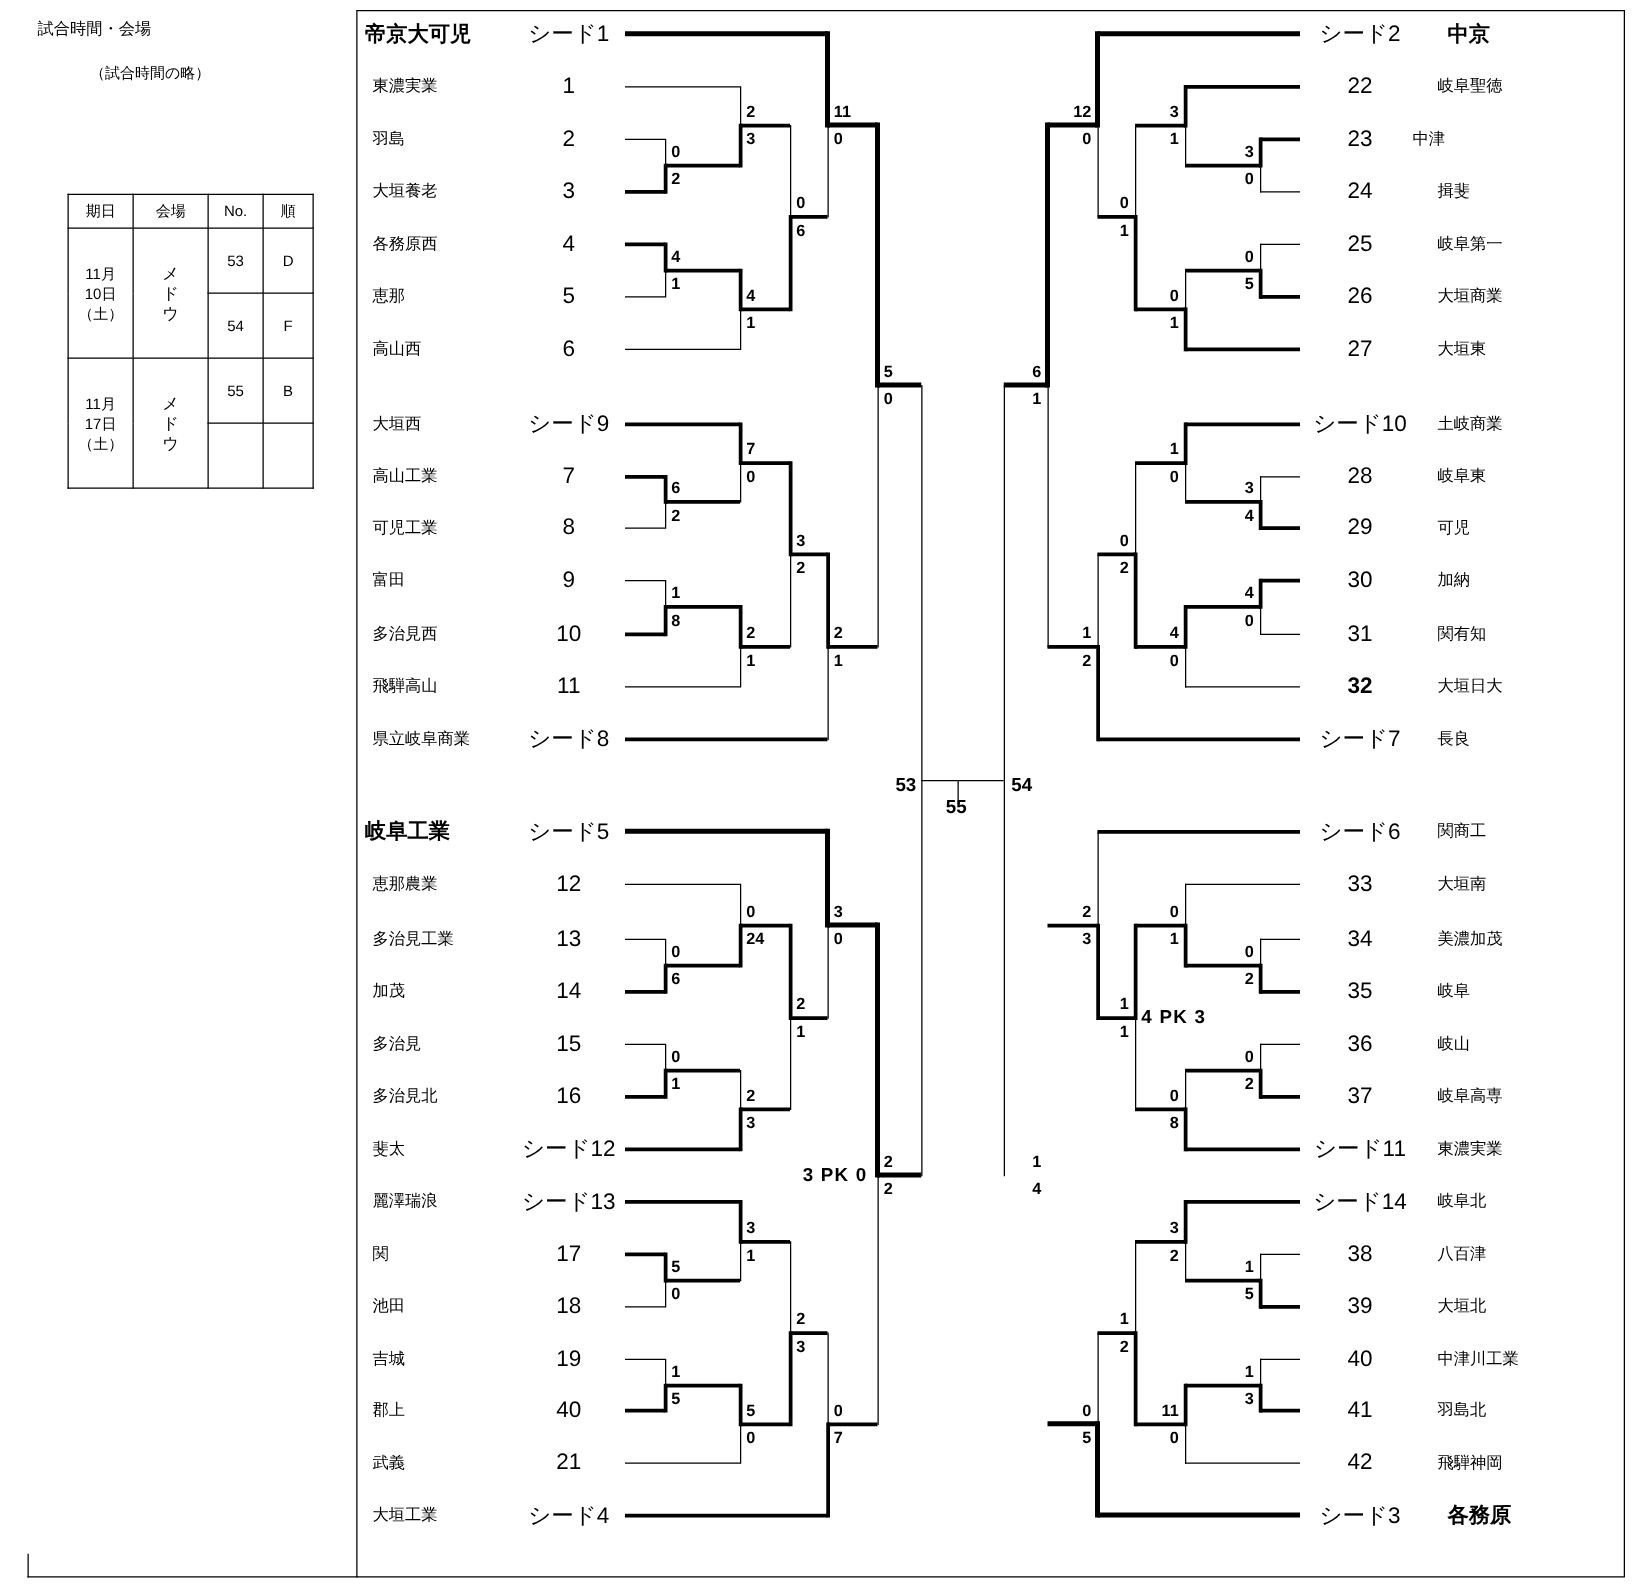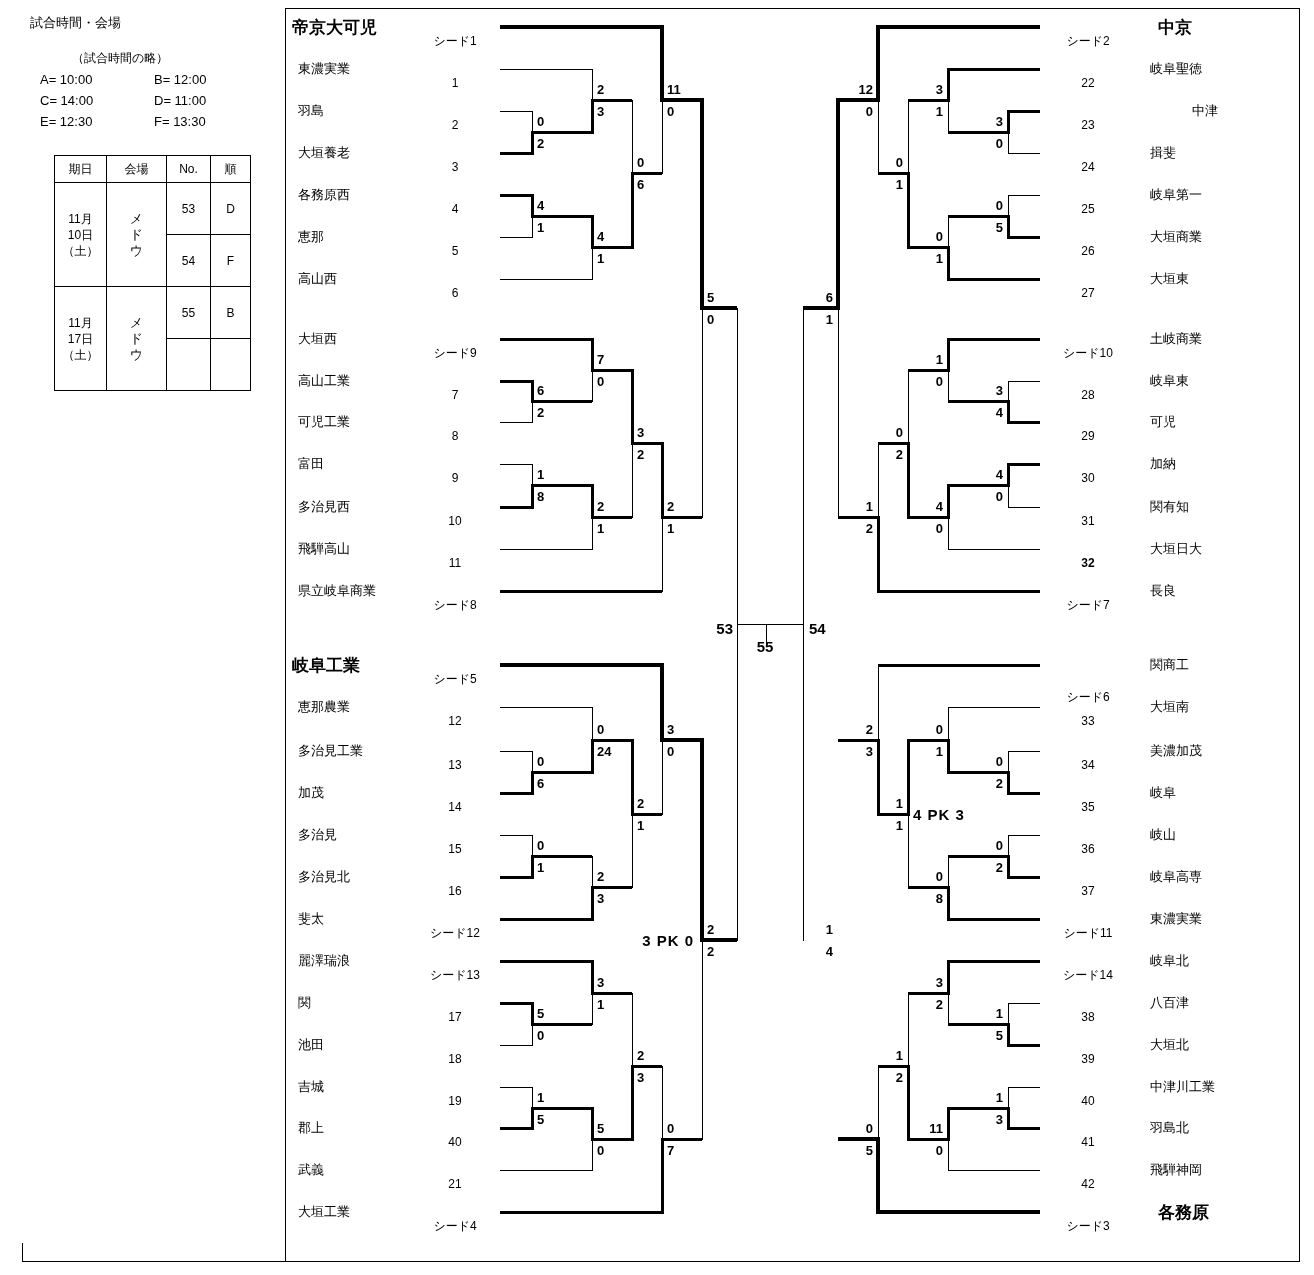--- a/index.html
+++ b/index.html
@@ -23,41 +23,33 @@
   .venue-v { width:14px; margin:0 auto; word-break:break-all; line-height:16px; font-size:13px; }
 
   
   .bracket-box { position:absolute; left:285px; top:8px; width:1015px; height:1254px; border:1px solid #000; }
   .bottom-rule { position:absolute; left:22px; top:1261px; width:264px; height:1px; background:#000; }
   .left-tick { position:absolute; left:22px; top:1243px; width:1px; height:19px; background:#000; }
   .bracket-layer { position:absolute; left:0; top:0; width:1314px; height:987px; }
   .bl { position:absolute; background:#000; }
   .team-name { position:absolute; font-size:13px; white-space:nowrap; transform:translateY(-50%); }
   .team-name.bold { font-size:17px; font-weight:bold; }
-  .team-label { position:absolute; font-size:12px; text-align:center; white-space:nowrap; transform:translateY(-50%);margin-top:14px; }
+  .team-label { position:absolute; font-size:18px; text-align:center; white-space:nowrap; transform:translateY(-50%); }
   .score { position:absolute; font-size:13px; font-weight:bold; white-space:nowrap; transform:translateY(-50%); }
   .match-no { position:absolute; font-size:15px; font-weight:bold; transform:translateY(-50%); }
   .pk { position:absolute; font-size:15px; font-weight:bold; letter-spacing:1px; white-space:nowrap; transform:translateY(-50%); }
 </style>
 </head>
 <body>
 
 <div class="canvas">
 
   <div class="schedule-panel">
     <div class="sch-title">試合時間・会場</div>
     <div class="sch-subtitle">（試合時間の略）</div>
-    <div class="time-codes">
-      <span>A= 10:00</span>
-      <span>B= 12:00</span>
-      <span>C= 14:00</span>
-      <span>D= 11:00</span>
-      <span>E= 12:30</span>
-      <span>F= 13:30</span>
-    </div>
     <table class="sch-table">
       <colgroup>
           <col style="width:52px">
           <col style="width:60px">
           <col style="width:44px">
           <col style="width:40px">
         </colgroup>
       <tbody>
           <tr>
         <th>期日</th>
@@ -373,21 +365,21 @@
       <div class="team-label" style="left: 413px; width: 84px; top: 1128px;">40</div>
       <div class="team-name" style="left: 298px; top: 1170px;">武義</div>
       <div class="team-label" style="left: 413px; width: 84px; top: 1170px;">21</div>
       <div class="team-name" style="left: 298px; top: 1212px;">大垣工業</div>
       <div class="team-label" style="left: 413px; width: 84px; top: 1212px;">シード4</div>
       <div class="team-label" style="left: 1046px; width: 84px; top: 27px;">シード2</div>
       <div class="team-name bold" style="left: 1158px; top: 27px;">中京</div>
       <div class="team-label" style="left: 1046px; width: 84px; top: 69px;">22</div>
       <div class="team-name" style="left: 1150px; top: 69px;">岐阜聖徳</div>
       <div class="team-label" style="left: 1046px; width: 84px; top: 111px;">23</div>
-      <div class="team-name" style="left: 1192px; top: 111px;">中津</div>
+      <div class="team-name" style="left: 1130px; top: 111px;">中津</div>
       <div class="team-label" style="left: 1046px; width: 84px; top: 153px;">24</div>
       <div class="team-name" style="left: 1150px; top: 153px;">揖斐</div>
       <div class="team-label" style="left: 1046px; width: 84px; top: 195px;">25</div>
       <div class="team-name" style="left: 1150px; top: 195px;">岐阜第一</div>
       <div class="team-label" style="left: 1046px; width: 84px; top: 237px;">26</div>
       <div class="team-name" style="left: 1150px; top: 237px; font-family: Liberation Serif, serif;">大垣商業</div>
       <div class="team-label" style="left: 1046px; width: 84px; top: 279px;">27</div>
       <div class="team-name" style="left: 1150px; top: 279px;">大垣東</div>
       <div class="team-label" style="left: 1046px; width: 84px; top: 339px;">シード10</div>
       <div class="team-name" style="left: 1150px; top: 339px;">土岐商業</div>
@@ -396,21 +388,21 @@
       <div class="team-label" style="left: 1046px; width: 84px; top: 422px;">29</div>
       <div class="team-name" style="left: 1150px; top: 422px;">可児</div>
       <div class="team-label" style="left: 1046px; width: 84px; top: 464px;">30</div>
       <div class="team-name" style="left: 1150px; top: 464px;">加納</div>
       <div class="team-label" style="left: 1046px; width: 84px; top: 507px;">31</div>
       <div class="team-name" style="left: 1150px; top: 507px;">関有知</div>
       <div class="team-label" style="left: 1046px; width: 84px; top: 549px; font-weight: bold;">32</div>
       <div class="team-name" style="left: 1150px; top: 549px;">大垣日大</div>
       <div class="team-label" style="left: 1046px; width: 84px; top: 591px;">シード7</div>
       <div class="team-name" style="left: 1150px; top: 591px;">長良</div>
-      <div class="team-label" style="left: 1046px; width: 84px; top: 683px;">シード6</div>
+      <div class="team-label" style="left: 1046px; width: 84px; top: 665px;">シード6</div>
       <div class="team-name" style="left: 1150px; top: 665px;">関商工</div>
       <div class="team-label" style="left: 1046px; width: 84px; top: 707px;">33</div>
       <div class="team-name" style="left: 1150px; top: 707px;">大垣南</div>
       <div class="team-label" style="left: 1046px; width: 84px; top: 751px;">34</div>
       <div class="team-name" style="left: 1150px; top: 751px;">美濃加茂</div>
       <div class="team-label" style="left: 1046px; width: 84px; top: 793px;">35</div>
       <div class="team-name" style="left: 1150px; top: 793px;">岐阜</div>
       <div class="team-label" style="left: 1046px; width: 84px; top: 835px;">36</div>
       <div class="team-name" style="left: 1150px; top: 835px;">岐山</div>
       <div class="team-label" style="left: 1046px; width: 84px; top: 877px;">37</div>

